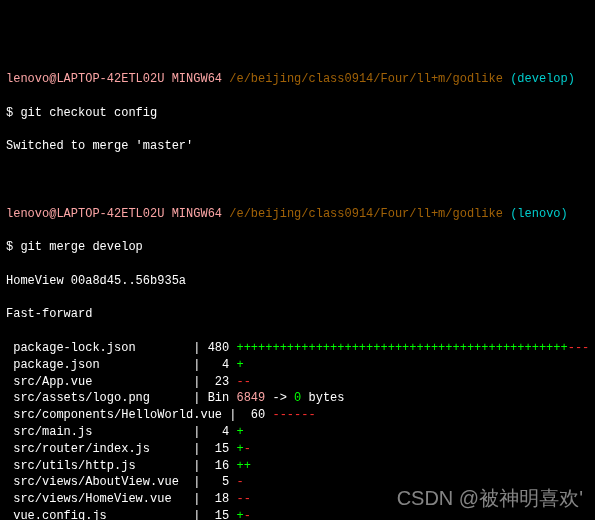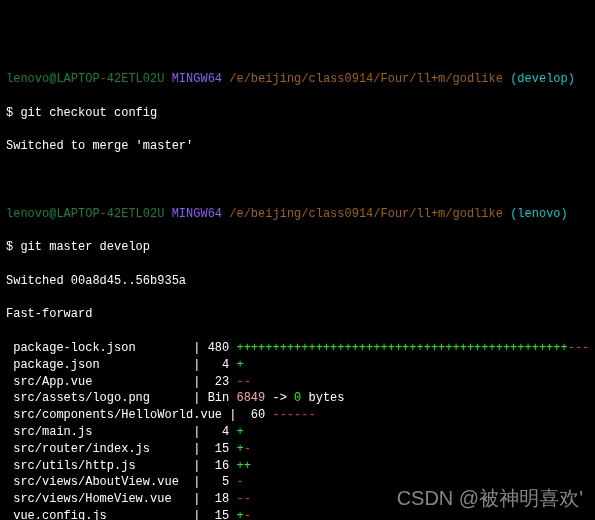--- a/index.html
+++ b/index.html
@@ -10,22 +10,22 @@
     line-height: 1.4;
     color: #fff;
     width: 595px;
     height: 520px;
     padding: 4px 6px;
     overflow: hidden;
     position: relative;
     white-space: pre;
   }
   .line { white-space: pre; }
-  .user { color: #15803d; }
-  .host { color: #8b5cf6; }
+  .user { color: #fca5a5; }
+  .host { color: #fca5a5; }
   .path { color: #a16207; }
   .branch { color: #00CCCC; }
   .white { color: #fff; }
   .plus { color: #00FF00; }
   .minus { color: #FF3030; }
   .red { color: #fca5a5; }
   .green { color: #00FF00; }
   .watermark {
     position: absolute;
     right: 12px;
@@ -39,22 +39,22 @@
 </head>
 <body>
 
 
 
 <div class="line"><span class="user">lenovo@LAPTOP-42ETL02U</span> <span class="host">MINGW64</span> <span class="path">/e/beijing/class0914/Four/ll+m/godlike</span> <span class="branch">(develop)</span></div>
 <div class="line white">$ git checkout config</div>
 <div class="line white">Switched to merge 'master'</div>
 <div class="line">&nbsp;</div>
 <div class="line"><span class="user">lenovo@LAPTOP-42ETL02U</span> <span class="host">MINGW64</span> <span class="path">/e/beijing/class0914/Four/ll+m/godlike</span> <span class="branch">(lenovo)</span></div>
-<div class="line white">$ git master develop</div>
-<div class="line white">Switched 00a8d45..56b935a</div>
+<div class="line white">$ git merge develop</div>
+<div class="line white">HomeView 00a8d45..56b935a</div>
 <div class="line white">Fast-forward</div>
 <div id="files-container"><div class="line"><span class="white"> package-lock.json        </span><span class="white">|</span><span class="white"> 480 </span><span class="plus">++++++++++++++++++++++++++++++++++++++++++++++</span><span class="minus">---</span></div><div class="line"><span class="white"> package.json             </span><span class="white">|</span><span class="white">   4 </span><span class="plus">+</span><span class="minus"></span></div><div class="line"><span class="white"> src/App.vue              </span><span class="white">|</span><span class="white">  23 </span><span class="plus"></span><span class="minus">--</span></div><div class="line"><span class="white"> src/assets/logo.png      </span><span class="white">|</span><span class="white"> Bin </span><span class="red">6849</span><span class="white"> -&gt; </span><span class="green">0</span><span class="white"> bytes</span></div><div class="line"><span class="white"> src/components/HelloWorld.vue </span><span class="white">|</span><span class="white">  60 </span><span class="plus"></span><span class="minus">------</span></div><div class="line"><span class="white"> src/main.js              </span><span class="white">|</span><span class="white">   4 </span><span class="plus">+</span><span class="minus"></span></div><div class="line"><span class="white"> src/router/index.js      </span><span class="white">|</span><span class="white">  15 </span><span class="plus">+</span><span class="minus">-</span></div><div class="line"><span class="white"> src/utils/http.js        </span><span class="white">|</span><span class="white">  16 </span><span class="plus">++</span><span class="minus"></span></div><div class="line"><span class="white"> src/views/AboutView.vue  </span><span class="white">|</span><span class="white">   5 </span><span class="plus"></span><span class="minus">-</span></div><div class="line"><span class="white"> src/views/HomeView.vue   </span><span class="white">|</span><span class="white">  18 </span><span class="plus"></span><span class="minus">--</span></div><div class="line"><span class="white"> vue.config.js            </span><span class="white">|</span><span class="white">  15 </span><span class="plus">+</span><span class="minus">-</span></div></div>
 
 
 
 
 
 
 
 

